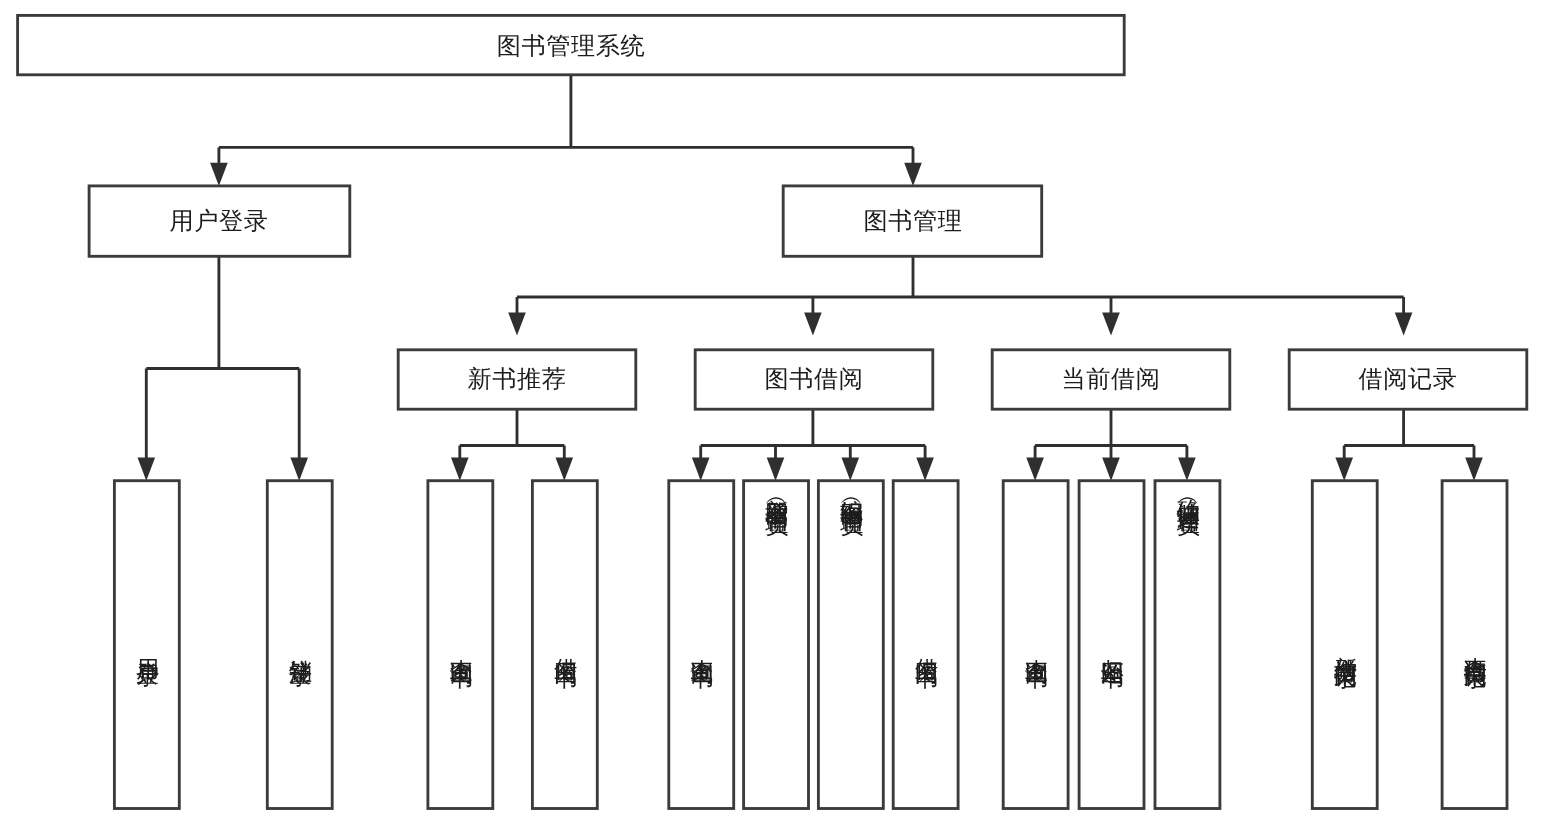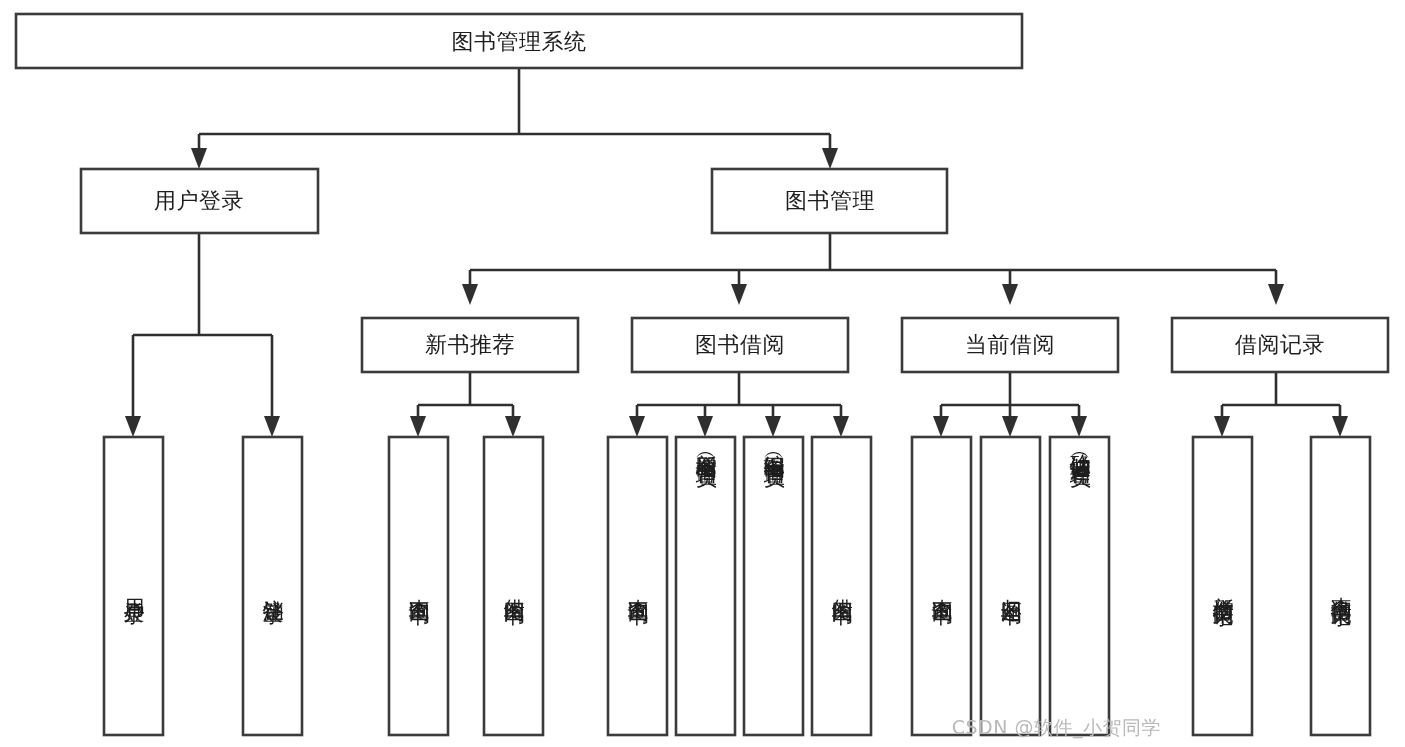--- a/index.html
+++ b/index.html
@@ -238,15 +238,14 @@
   <div class="v-label-wrap" style="left:1050px; top:437px; width:59px; height:298px; align-items:flex-start;">
     <span class="v-label">确认归还（管理员）</span>
   </div>
   <div class="v-label-wrap" style="left:1193px; top:437px; width:59px; height:298px;">
     <span class="v-label">新增借阅记录</span>
   </div>
   <div class="v-label-wrap" style="left:1311px; top:437px; width:59px; height:298px;">
     <span class="v-label">查询借阅记录</span>
   </div>
 
-  <div id="watermark">CSDN @软件_小贺同学</div>
 
 </div>
 
 </body></html>

